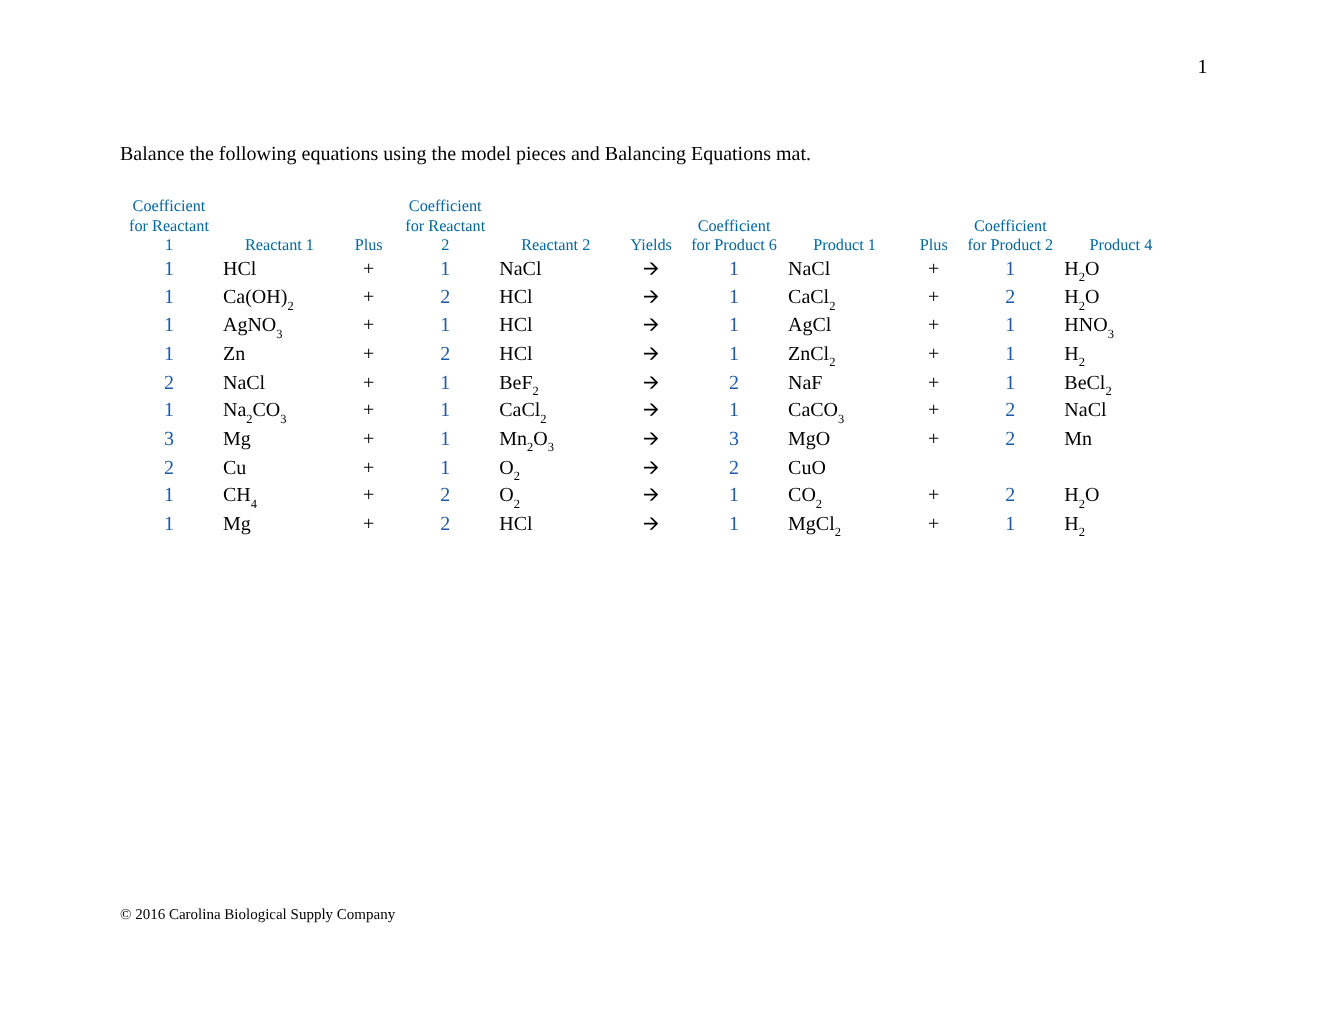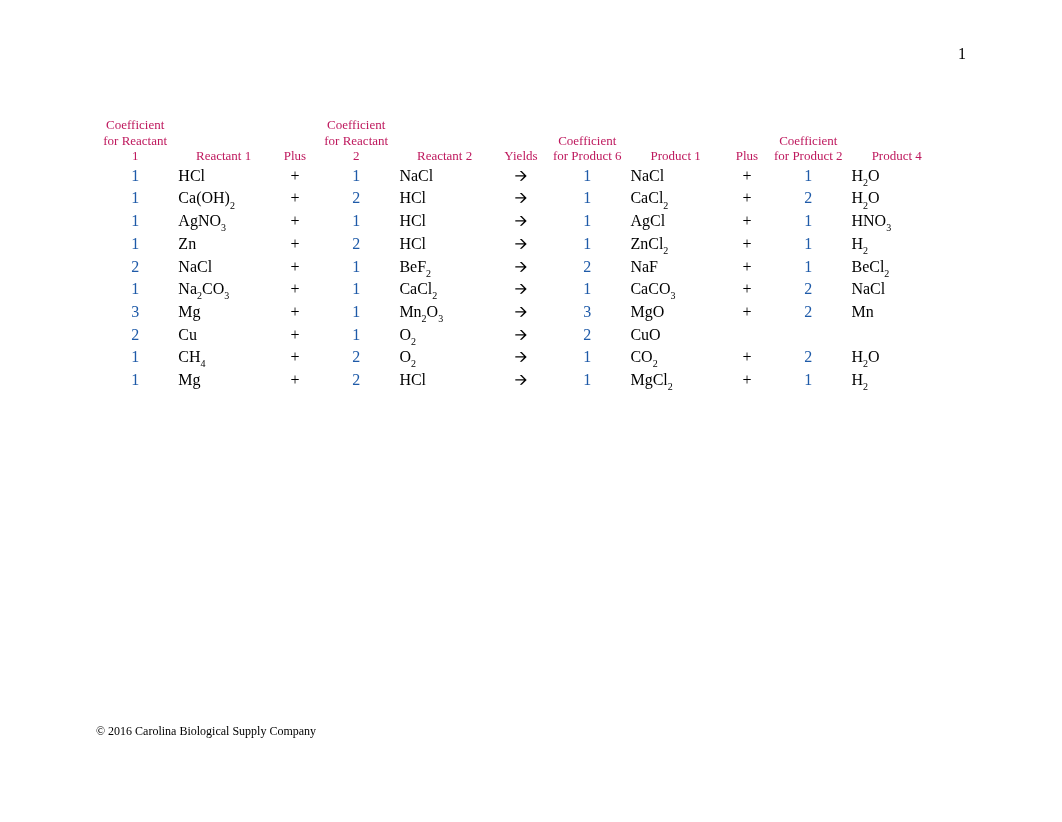--- a/index.html
+++ b/index.html
@@ -35,21 +35,21 @@
       margin-bottom: 22px;
     }
     table.data-table {
       border-collapse: collapse;
       width: 850px;
       font-size: 16px;
     }
     table.data-table th {
       font-weight: normal;
       font-size: 13px;
-      color: #be185d;
+      color: #0369a1;
       text-align: center;
       vertical-align: bottom;
       padding: 2px 4px;
       line-height: 1.2;
     }
     table.data-table td {
       text-align: left;
       padding: 0 4px;
       vertical-align: baseline;
       white-space: nowrap;
@@ -85,20 +85,21 @@
       font-size: 12px;
       color: #000;
     }
   </style>
 </head>
 <body>
 
 <div class="page-number">1</div>
 
 <div class="content">
+  <div class="instructions">Balance the following equations using the model pieces and Balancing Equations mat.</div>
 
   <table class="data-table">
     <thead>
       <tr>
         <th>Coefficient for Reactant 1</th>
         <th>Reactant 1</th>
         <th>Plus</th>
         <th>Coefficient for Reactant 2</th>
         <th>Reactant 2</th>
         <th>Yields</th>

